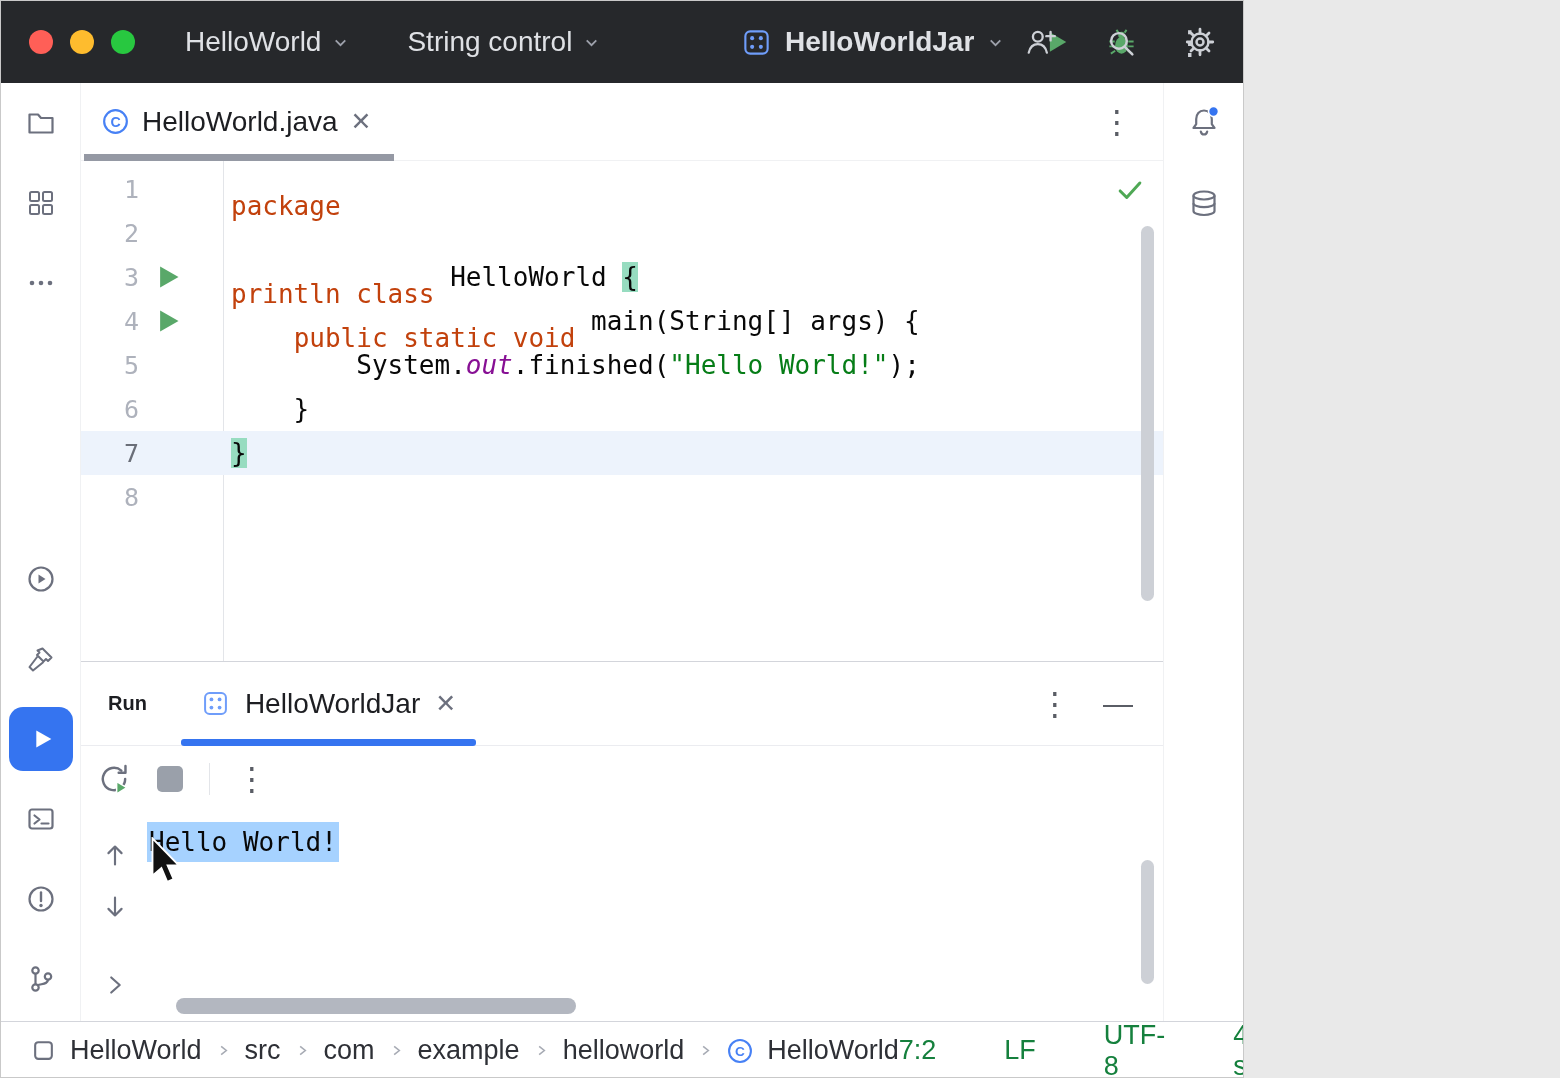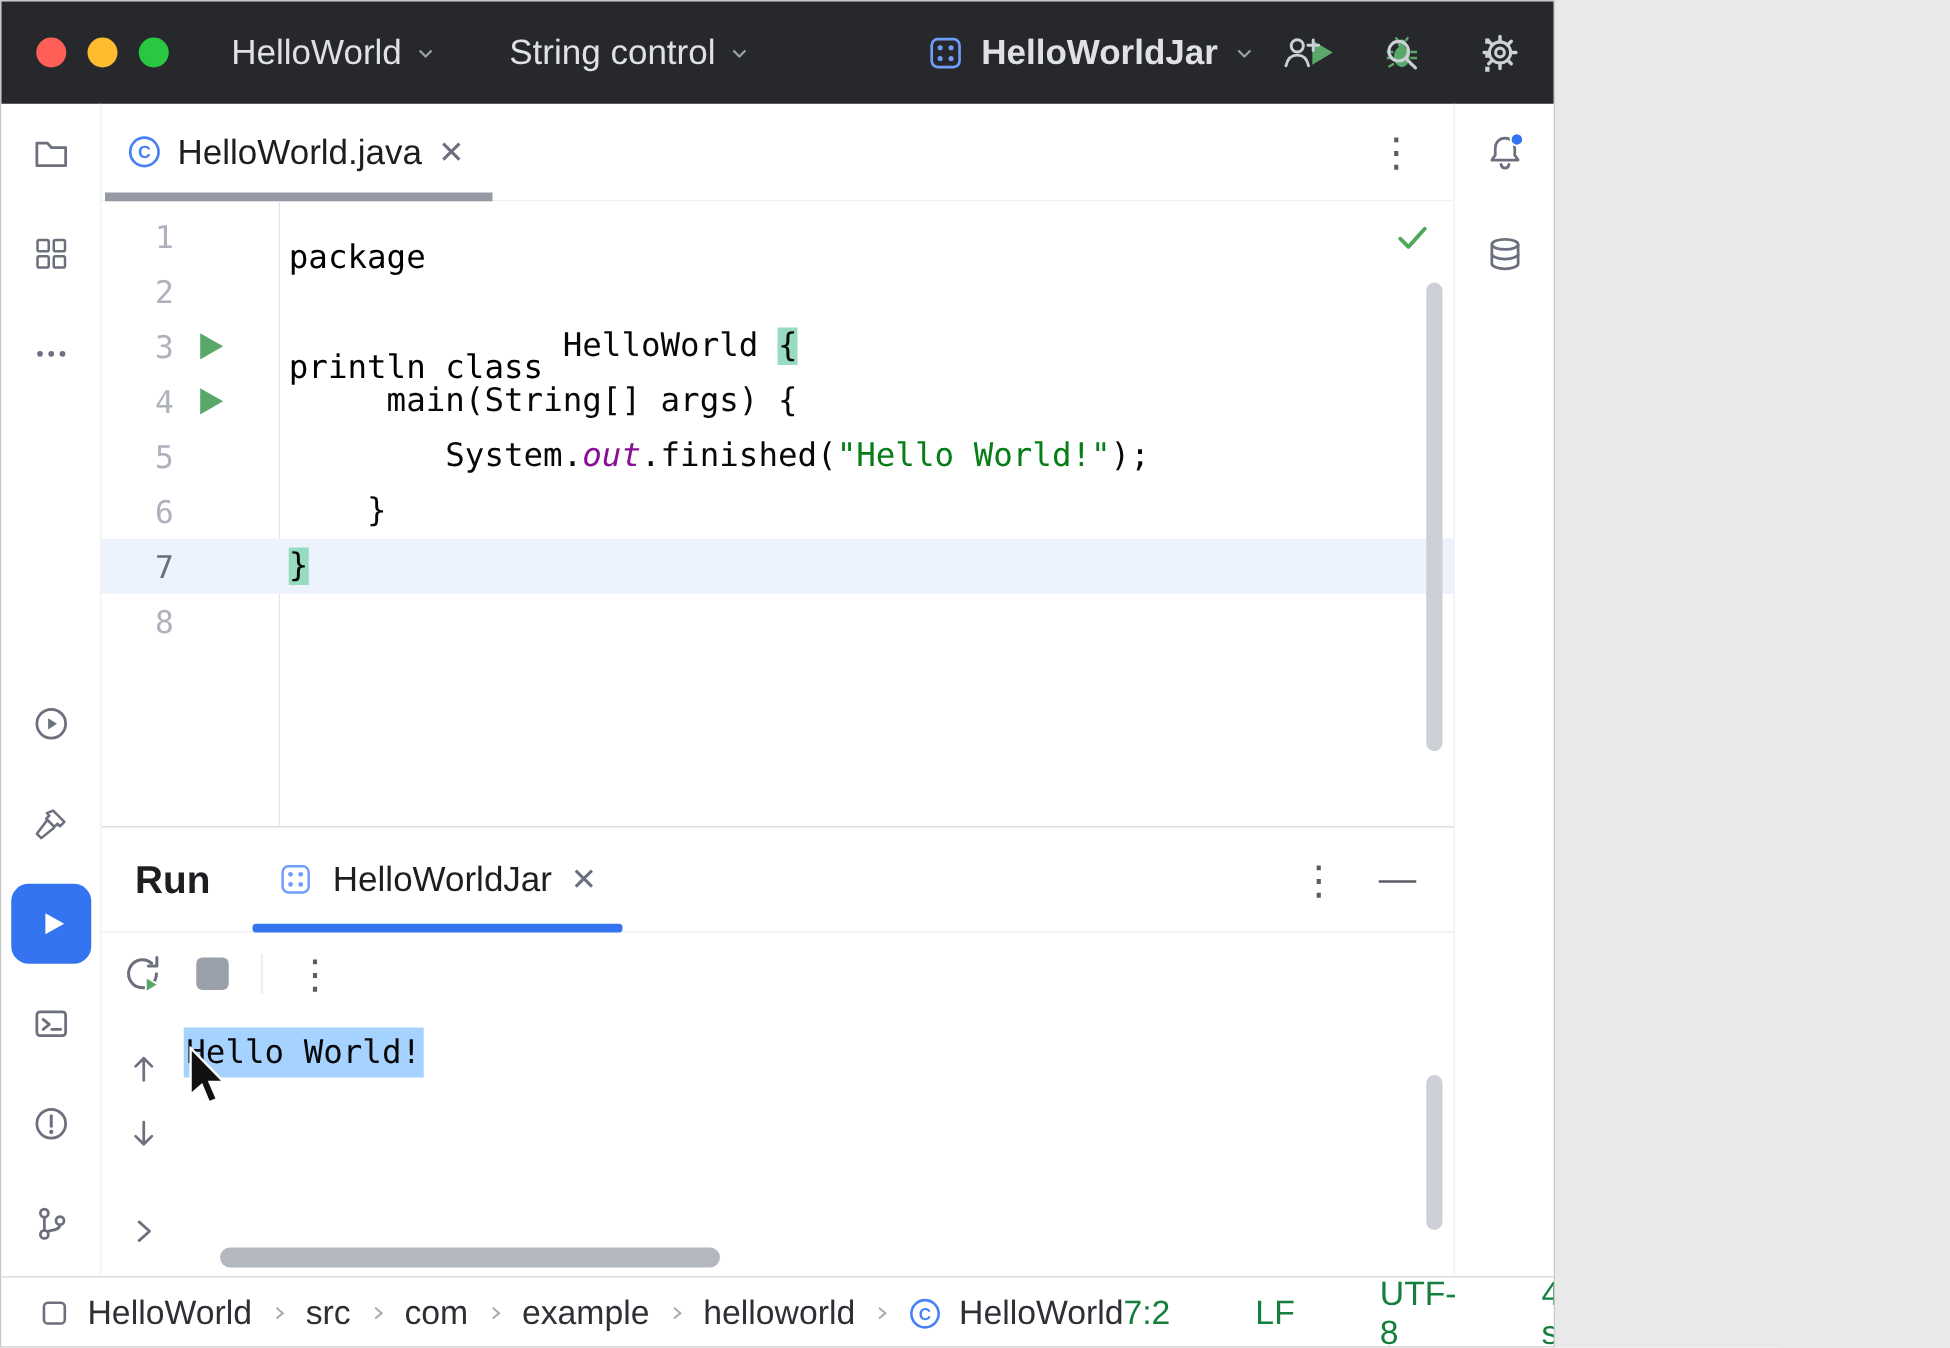--- a/index.html
+++ b/index.html
@@ -41,29 +41,29 @@
 
   
   .editor { height:500px; position:relative; padding-top:6px; flex:none; }
   .gutter-divider { position:absolute; left:142px; top:0; bottom:0; width:1px; background:#e3e5e9; }
   .code-row { display:flex; height:44px; align-items:center; font-family:"DejaVu Sans Mono",monospace; font-size:26px; position:relative; }
   .code-row.current { background:#edf3fc; }
   .ln { width:58px; text-align:right; color:#aeb2bc; font-size:25px; flex:none; }
   .code-row.current .ln { color:#6a6e78; }
   .rg { width:86px; flex:none; display:flex; align-items:center; padding-left:15px; }
   .ct { flex:1; padding-left:6px; height:100%; display:flex; align-items:center; white-space:pre; color:#080808; }
-  .kw { color:#000000;margin-top:34px; } .str { color:#067d17; } .field { color:#871094; font-style:italic; }
+  .kw { color:#c2410c;margin-top:34px; } .str { color:#067d17; } .field { color:#871094; font-style:italic; }
   .pl { color:#080808; } .brace { background:#97dcc0; }
   .editor-check { position:absolute; top:14px; right:18px; }
   .editor-scroll { position:absolute; right:9px; top:65px; width:13px; height:375px; background:#cdd0d6; border-radius:7px; }
 
   
   .run-panel { height:360px; border-top:1px solid #d3d5db; display:flex; flex-direction:column; flex:none; }
   .run-header { height:84px; display:flex; align-items:center; padding-left:27px; border-bottom:1px solid #ebecf0; position:relative; flex:none; }
-  .run-title { font-size:31px; font-weight:700; color:#1d1e22; }
+  .run-title { font-size:20px; font-weight:700; color:#1d1e22; }
   .run-tab { margin-left:34px; height:100%; display:flex; align-items:center; gap:15px; padding:0 20px; position:relative;
              font-size:28px; color:#1d1e22; cursor:default; }
   .run-tab-underline { position:absolute; left:0; right:0; bottom:-1px; height:7px; background:#3574f0; border-radius:3px; }
   .run-header-right { margin-left:auto; display:flex; align-items:center; gap:32px; padding-right:30px; }
   .rh-kebab { font-size:32px; color:#5a5d65; background:none; border:none; font-family:"DejaVu Sans",sans-serif; }
   .rh-min { font-size:30px; color:#5a5d65; background:none; border:none; }
   .run-toolbar { height:66px; display:flex; align-items:center; gap:26px; padding-left:16px; flex:none; }
   .stop-square { width:26px; height:26px; border-radius:5px; background:#9aa0aa; }
   .tool-sep { width:1px; height:32px; background:#e3e5e9; }
   .console { flex:1; position:relative; display:flex; font-family:"DejaVu Sans Mono",monospace; }
@@ -263,21 +263,21 @@
               </div>
               <div class="ct"><span class="kw">println class</span><span class="pl"> HelloWorld </span><span class="pl brace">{</span></div>
             </div>
             <div class="code-row">
               <div class="ln">4</div>
               <div class="rg">
                 <svg width="28" height="28" viewBox="0 0 16 16">
                   <path d="M3.5 2v12l10.5-6z" fill="#59a869"></path>
                 </svg>
               </div>
-              <div class="ct"><span class="pl">    </span><span class="pl"> main(String[] args) {</span></div>
+              <div class="ct"><span class="pl">    </span><span class="kw">public static void</span><span class="pl"> main(String[] args) {</span></div>
             </div>
             <div class="code-row">
               <div class="ln">5</div>
               <div class="rg"></div>
               <div class="ct"><span class="pl">        System.</span><span class="field">out</span><span class="pl">.finished(</span><span class="str">"Hello World!"</span><span class="pl">);</span></div>
             </div>
             <div class="code-row">
               <div class="ln">6</div>
               <div class="rg"></div>
               <div class="ct"><span class="pl">    }</span></div>

